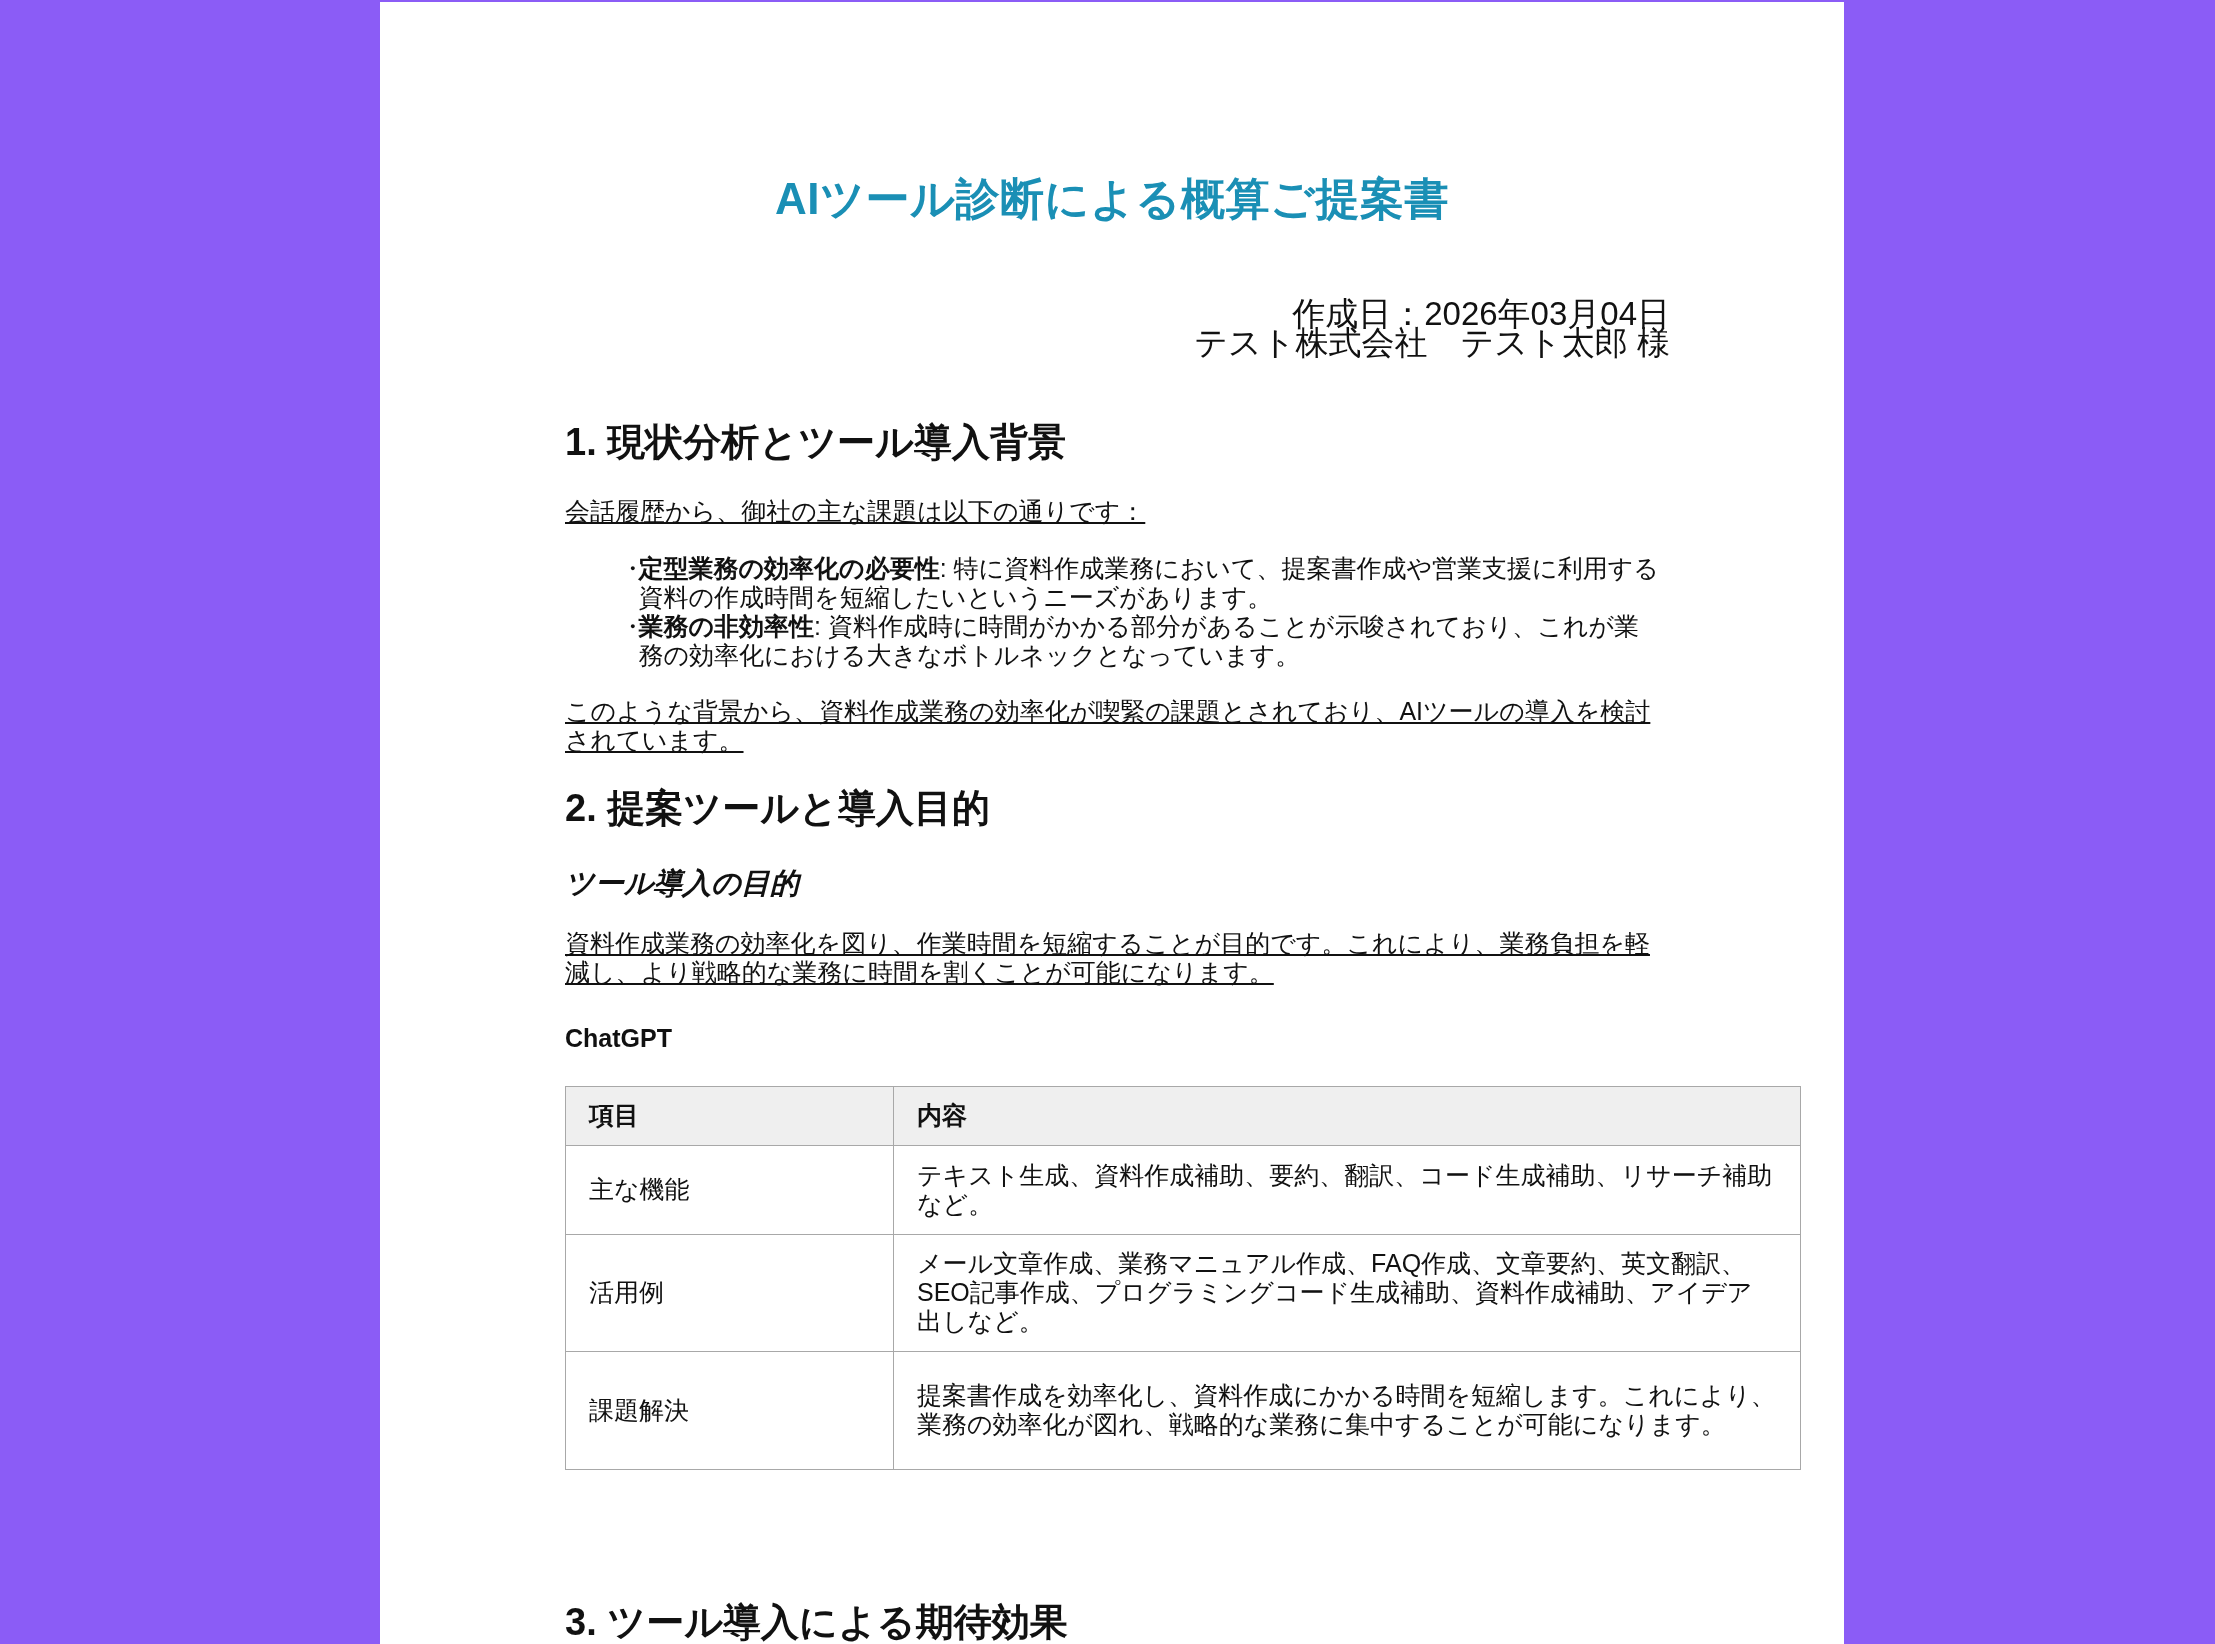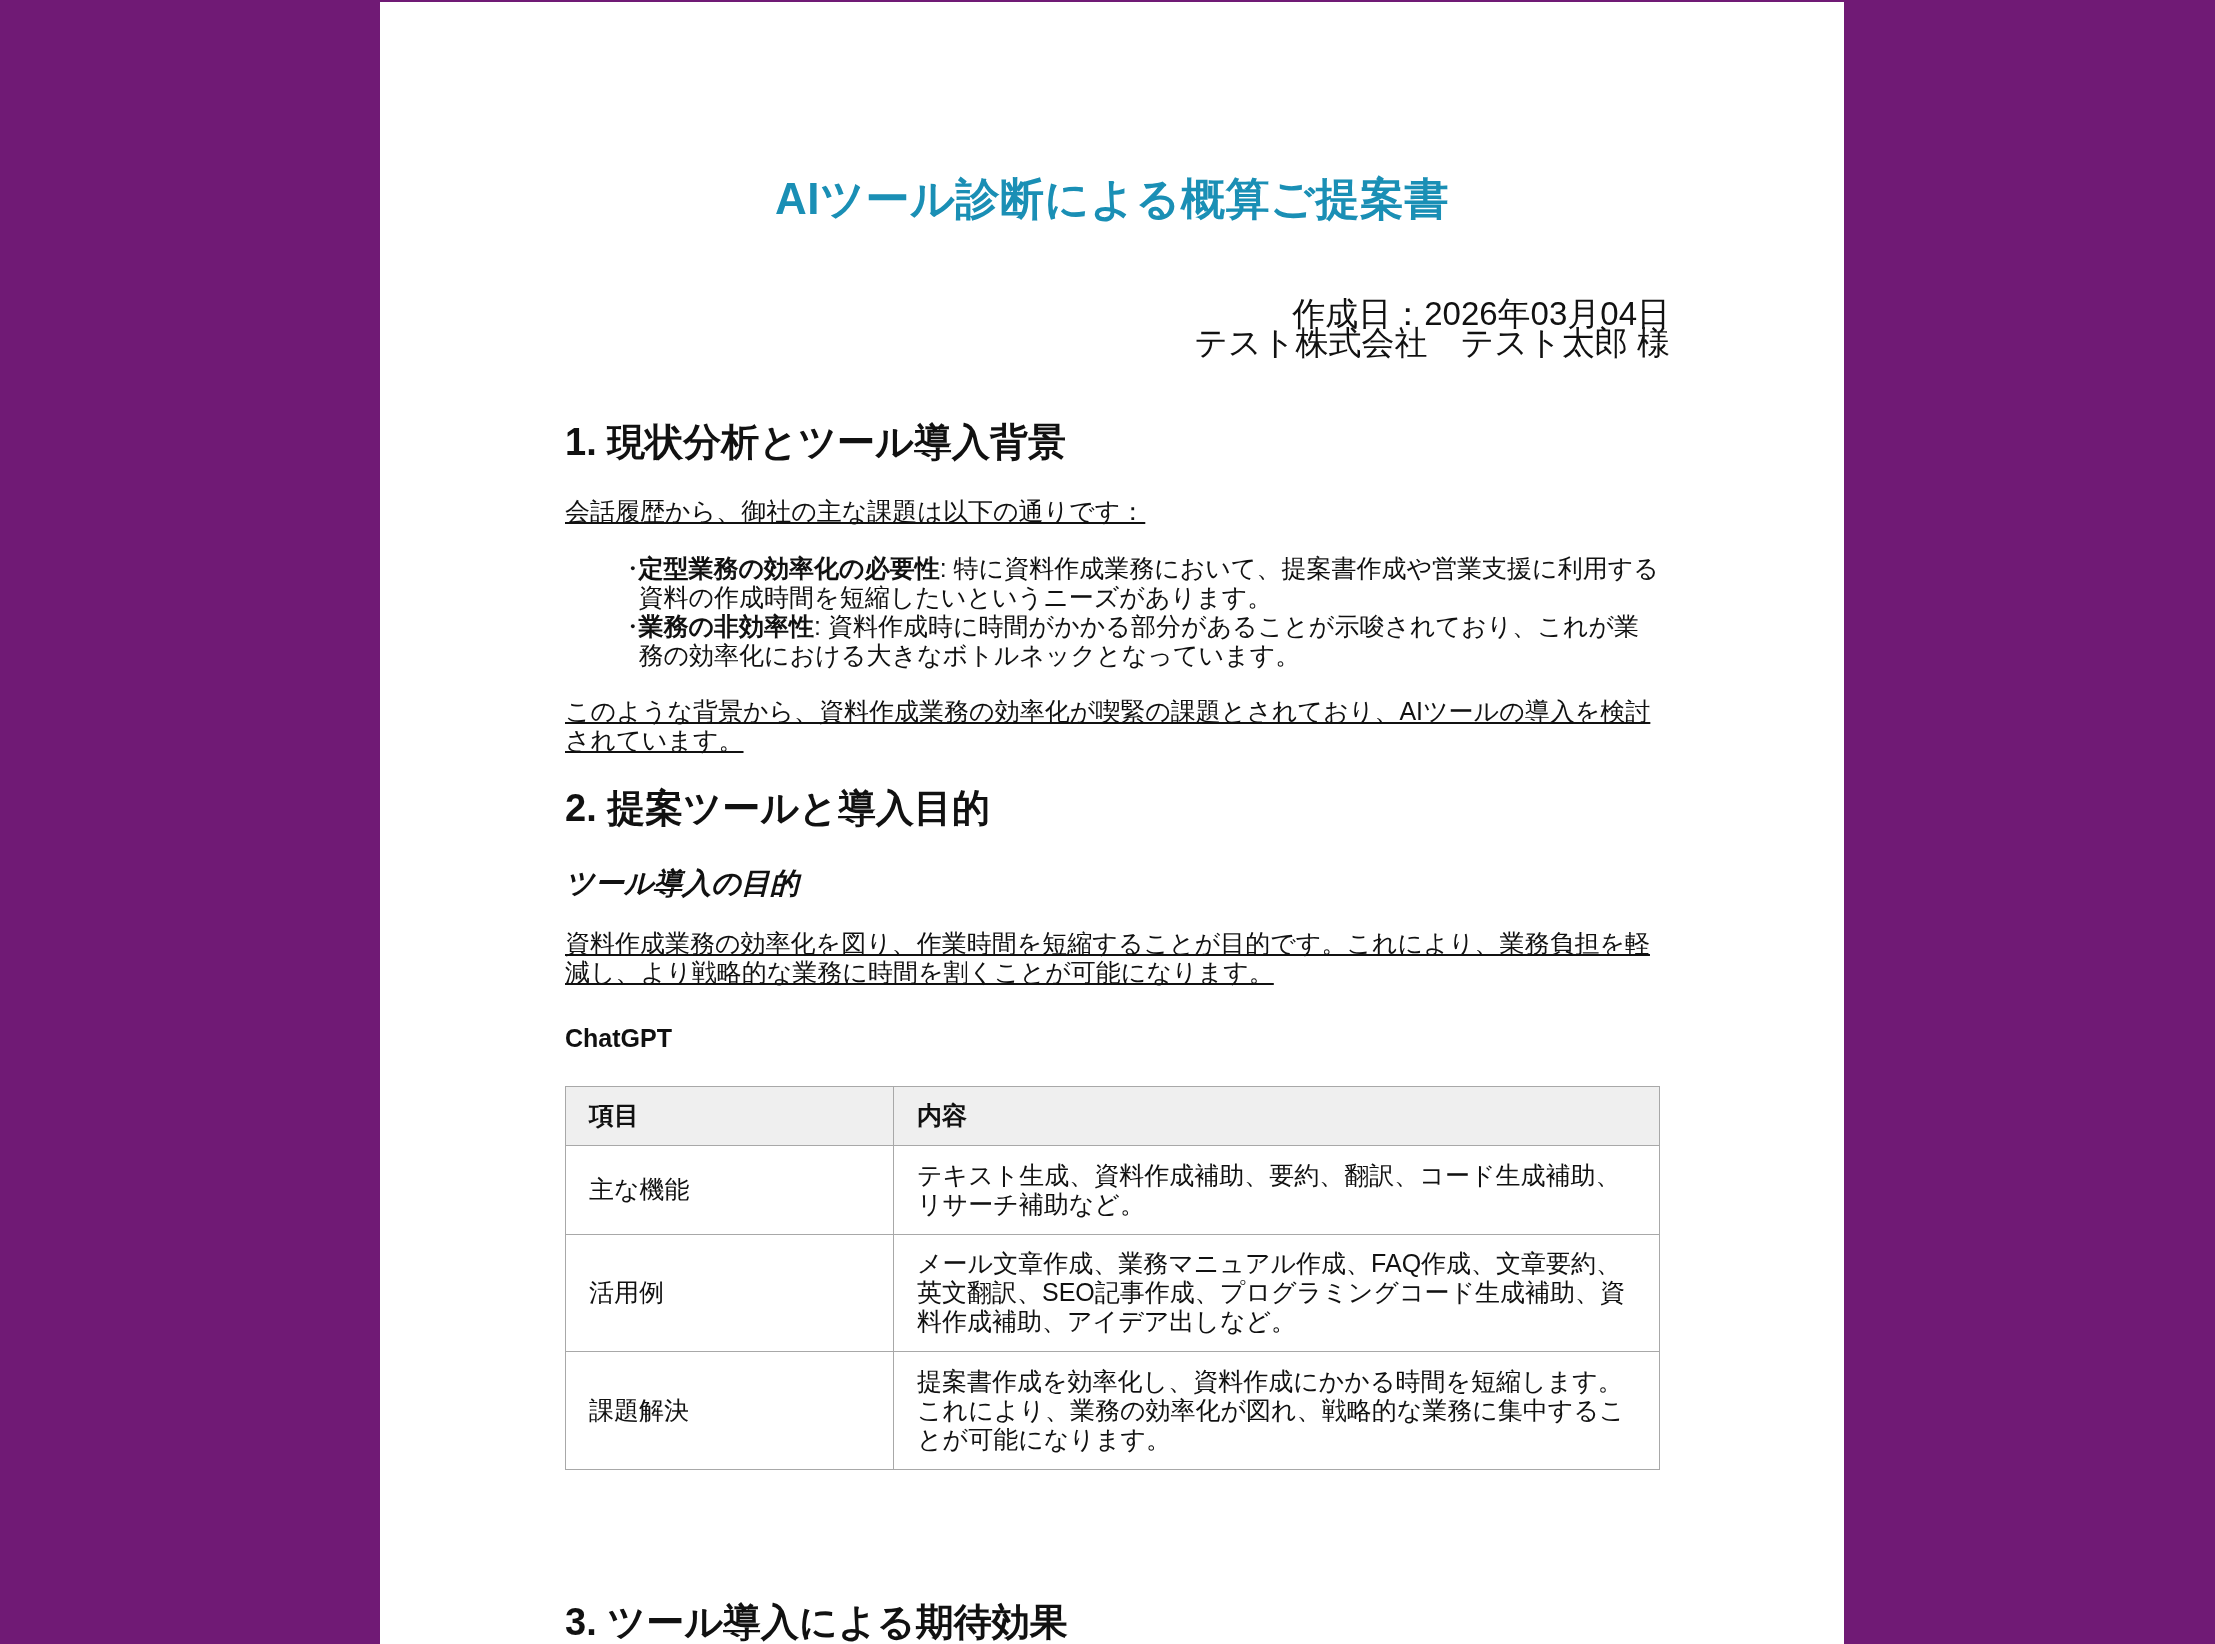--- a/index.html
+++ b/index.html
@@ -2,21 +2,21 @@
 <html style="font-size:14.8px"><head>
 <meta charset="utf-8">
 <style>
   html, body { margin: 0; padding: 0; }
   body {
     width: 2215px; height: 1645px; overflow: hidden;
     background: #262626;
     font-family: "Liberation Sans", "DejaVu Sans", sans-serif;
     color: #111;
   }
-  .viewer { position: relative; width: 2215px; height: 1645px; background: #701a75; }
+  .viewer { position: relative; width: 2215px; height: 1645px; background: #8b5cf6; }
   .page {
     position: absolute; left: 380px; top: 1.8px; width: 1464px; height: 1661px;
     background: #ffffff;
   }
   .title {
     position: absolute; left: 0; width: 100%; top: 168px; text-align: center;
     font-size: 44px; font-weight: bold; color: #1a8fb5; letter-spacing: 0.5px;
   }
   .meta {
     position: absolute; right: 174px; top: 297px; text-align: right;
@@ -34,21 +34,21 @@
     position: absolute; left: 0; margin: 0; font-size: 25px; line-height: 29.5px; width: 1095px; text-decoration: underline;
   }
   ul.bullets {
     position: absolute; left: 55px; margin: 0; padding: 0; list-style: none; width: 1043px;
     font-size: 25px; line-height: 29px;
   }
   ul.bullets li { position: relative; padding-left: 18.5px; }
   ul.bullets li .dot { position: absolute; left: 0; top: 0; }
   .tool-name { position: absolute; left: 0; font-size: 25px; font-weight: bold; }
   table.info {
-    position: absolute; left: 0; top: 1084px; width: 1095px;
+    position: absolute; left: 0; top: 1084px; width: 1236px;
     border-collapse: collapse; font-size: 25px; line-height: 29px;
   }
   table.info th, table.info td {
     border: 1.8px solid #a8a8a8; text-align: left; vertical-align: middle;
     padding: 0 23px;
   }
   table.info th { background: #efefef; font-weight: bold; height: 58px; }
   table.info td.key { width: 281px; }
   table.info tr.r1 td { height: 88px; }
   table.info tr.r2 td { height: 88px; }

